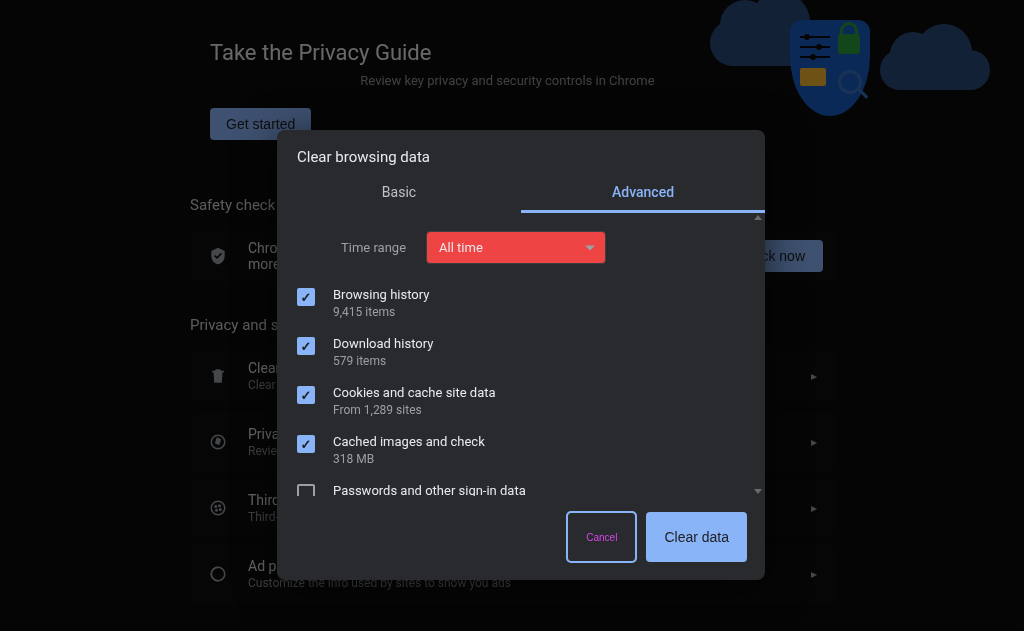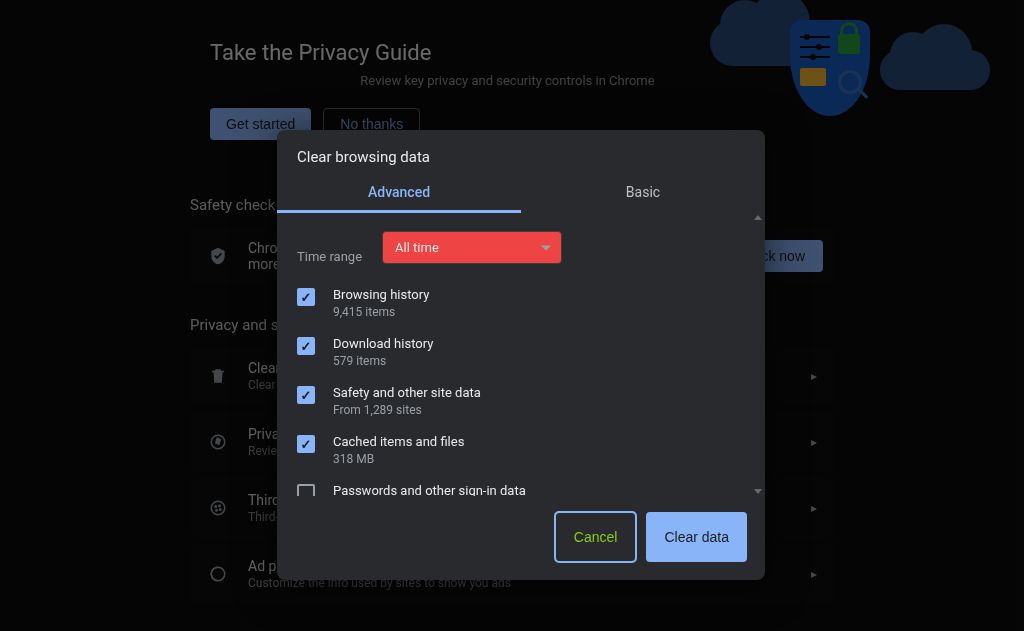--- a/index.html
+++ b/index.html
@@ -116,21 +116,21 @@
     flex: 1; overflow: hidden;
     padding: 12px 10px 0 20px;
   }
   .scroll-track {
     position:absolute; right:3px; top:0; bottom:0; width:8px;
   }
   .scroll-arrow { width:0; height:0; border-left:4px solid transparent; border-right:4px solid transparent; position:absolute; left:0; }
   .scroll-up { border-bottom:5px solid #6a6a6a; top:2px; }
   .scroll-down { border-top:5px solid #6a6a6a; bottom:2px; }
 
-  .time-row { display:flex; align-items:flex-end; gap:20px; margin-bottom:18px; padding-top: 6px; }
+  .time-row { display:flex; align-items:center; gap:20px; margin-bottom:18px; padding-top: 6px; margin-left: 44px; }
   .time-label { color:#9aa0a6; font-size:13px; }
   .select {
     background:#ef4444; border:1px solid #3c3d40; border-radius:4px;
     padding: 8px 32px 8px 12px; color:#e8eaed; font-size:13px; position:relative;
     min-width: 180px;
   }
   .select .caret {
     position:absolute; right:10px; top:50%; transform:translateY(-50%);
     width:0;height:0;border-left:5px solid transparent;border-right:5px solid transparent;border-top:5px solid #9aa0a6;
   }
@@ -144,22 +144,22 @@
   .cb.checked { background:#8ab4f8; color:#202124; }
   .cb.unchecked { border:2px solid #9aa0a6; background:transparent; }
   .opt-title { color:#e8eaed; font-size:13px; }
   .opt-sub { color:#9aa0a6; font-size:12px; margin-top:3px; }
 
   .modal-footer {
     display:flex; justify-content:flex-end; gap:10px;
     padding: 16px 18px 18px 18px;
   }
   .btn-cancel {
-    background:transparent; color:#84cc16; border:1px solid #5f6368;
-    padding:8px 18px; border-radius:4px; font-size:14px;
+    background:transparent; color:#d946ef; border:1px solid #5f6368;
+    padding:8px 18px; border-radius:4px; font-size:10px;
   }
   .btn-cancel.focus { outline:2px solid #8ab4f8; outline-offset:-1px; }
   .btn-clear {
     background:#8ab4f8; color:#202124; border:none;
     padding:17px 18px; border-radius:4px; font-size:14px; font-weight:500;
   }
 </style>
 </head>
 <body>
 
@@ -174,21 +174,20 @@
         <div class="slider-row sr3"></div>
         <div class="lock"></div>
         <div class="env"></div>
         <div class="mag"></div>
       </div>
     </div>
     <div class="promo-title">Take the Privacy Guide</div>
     <div class="promo-sub">Review key privacy and security controls in Chrome</div>
     <div class="promo-btns">
       <button class="btn-primary-light">Get started</button>
-      <button class="btn-outline">No thanks</button>
     </div>
   </div>
 
   <div class="bg-section-title">Safety check</div>
   <div class="bg-row" style="padding-right:130px;">
     <span class="bg-icon">
       <svg width="20" height="20" viewBox="0 0 24 24" fill="#9aa0a6">
           <path d="M12 2l8 4v6c0 5-3.4 9.3-8 10-4.6-.7-8-5-8-10V6l8-4zm-1.2 13.6l6-6-1.4-1.4-4.6 4.6-2-2-1.4 1.4 3.4 3.4z"></path>
         </svg>
     </span>
@@ -257,22 +256,22 @@
     </div>
     <span class="chev">▸</span>
   </div>
 </div>
 
 <div class="bg-overlay"></div>
 
 <div class="modal">
   <div class="modal-title">Clear browsing data</div>
   <div class="tabs">
+    <div class="tab">Basic</div>
     <div class="tab active">Advanced</div>
-    <div class="tab">Basic</div>
   </div>
   <div class="modal-body">
     <div class="scroll-track">
       <div class="scroll-arrow scroll-up"></div>
       <div class="scroll-arrow scroll-down"></div>
     </div>
 
     <div class="time-row">
       <span class="time-label">Time range</span>
       <div class="select">
@@ -293,29 +292,29 @@
       <div class="cb checked">✓</div>
       <div>
         <div class="opt-title">Download history</div>
         <div class="opt-sub">579 items</div>
       </div>
     </div>
 
     <div class="option-row">
       <div class="cb checked">✓</div>
       <div>
-        <div class="opt-title">Safety and other site data</div>
+        <div class="opt-title">Cookies and cache site data</div>
         <div class="opt-sub">From 1,289 sites</div>
       </div>
     </div>
 
     <div class="option-row">
       <div class="cb checked">✓</div>
       <div>
-        <div class="opt-title">Cached items and files</div>
+        <div class="opt-title">Cached images and check</div>
         <div class="opt-sub">318 MB</div>
       </div>
     </div>
 
     <div class="option-row">
       <div class="cb unchecked"></div>
       <div>
         <div class="opt-title">Passwords and other sign-in data</div>
         <div class="opt-sub">None</div>
       </div>

